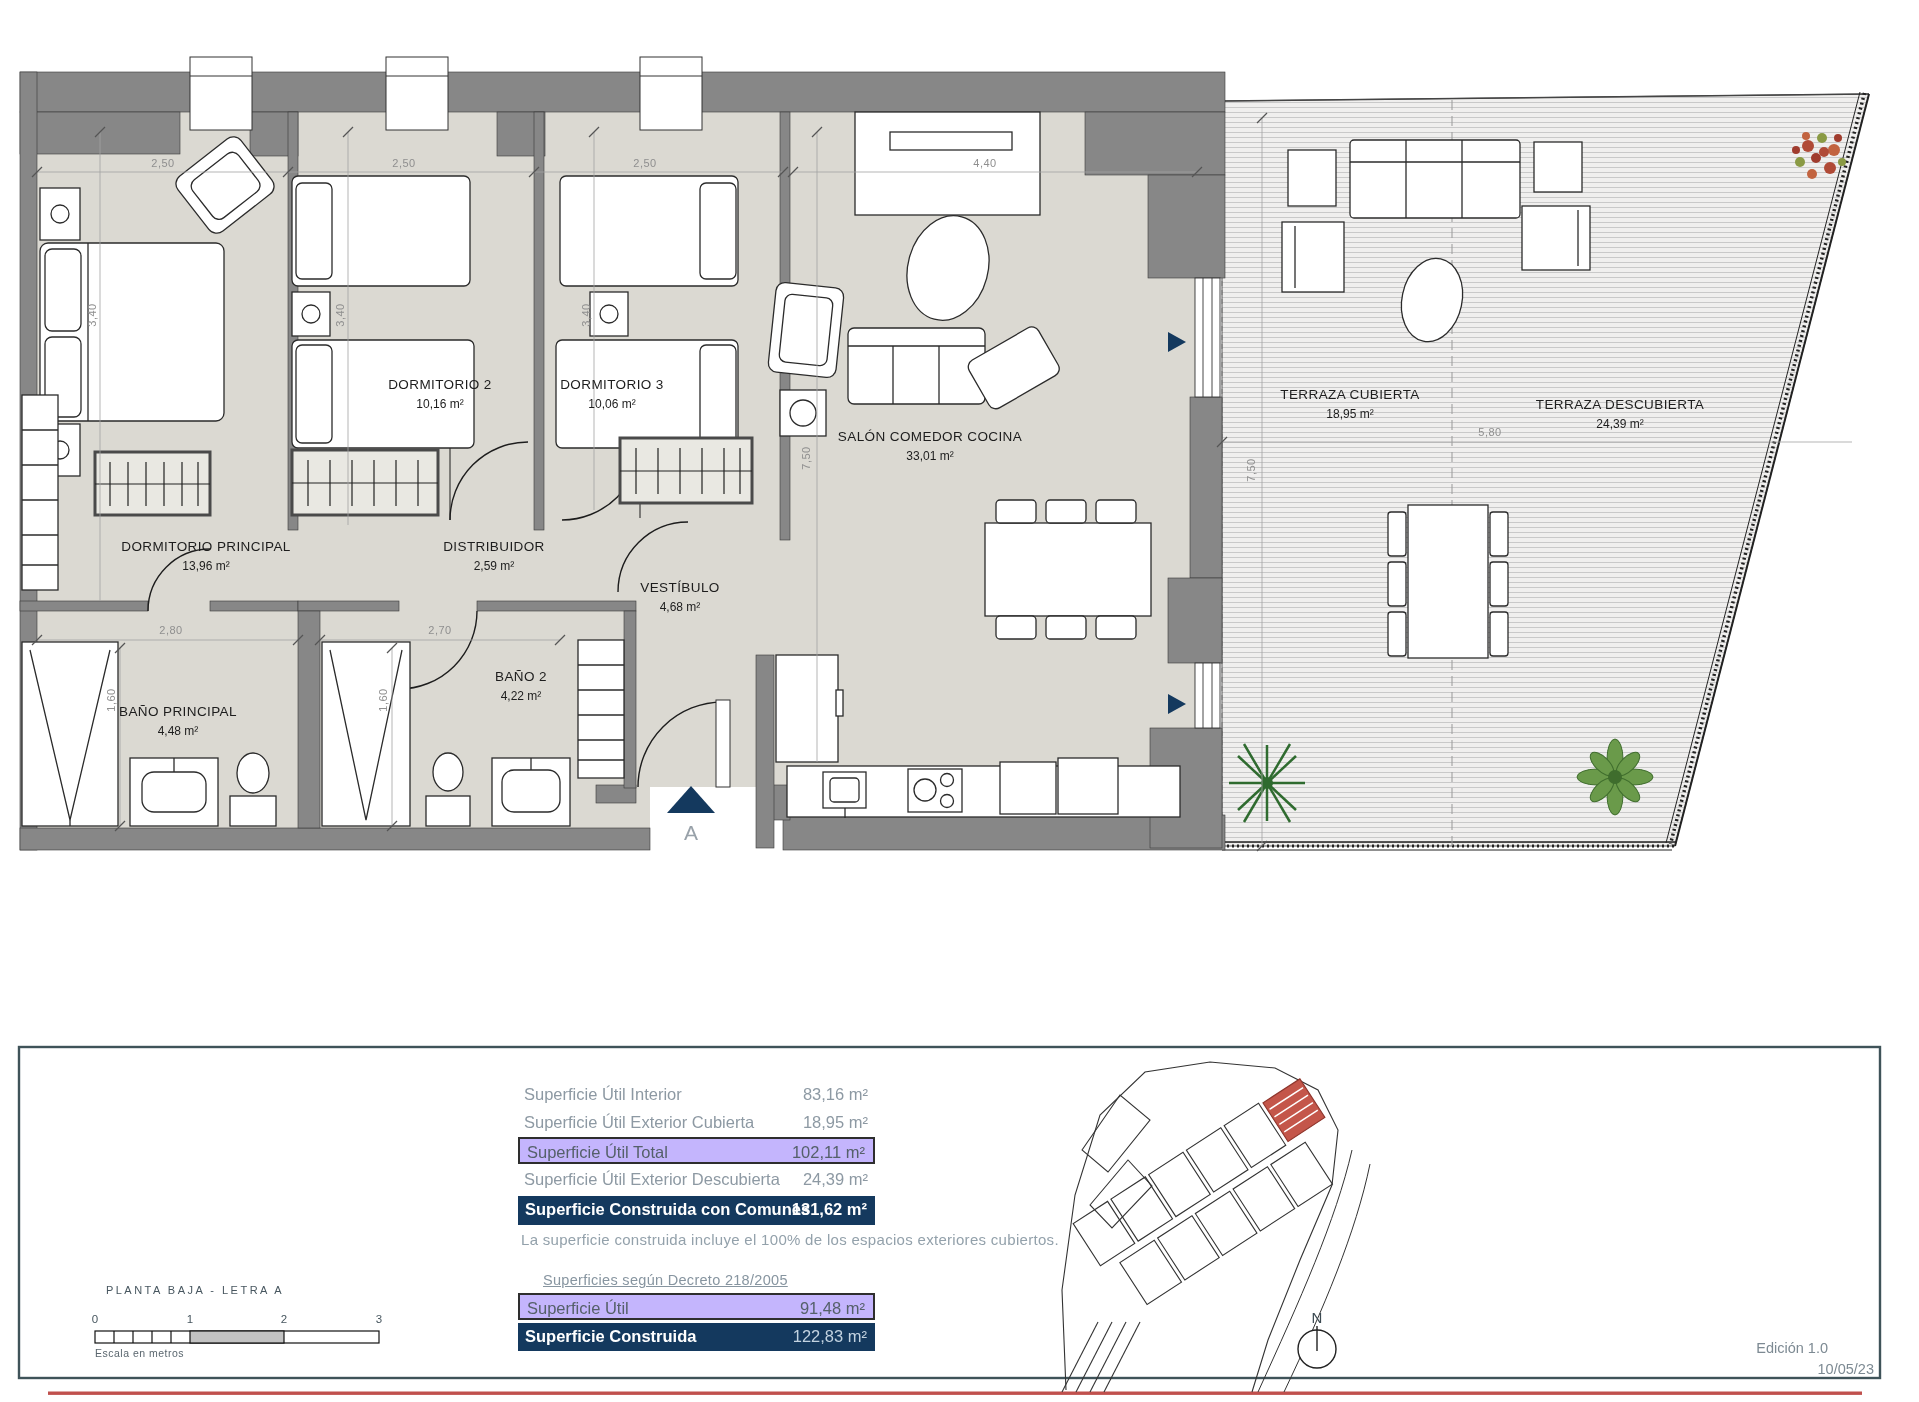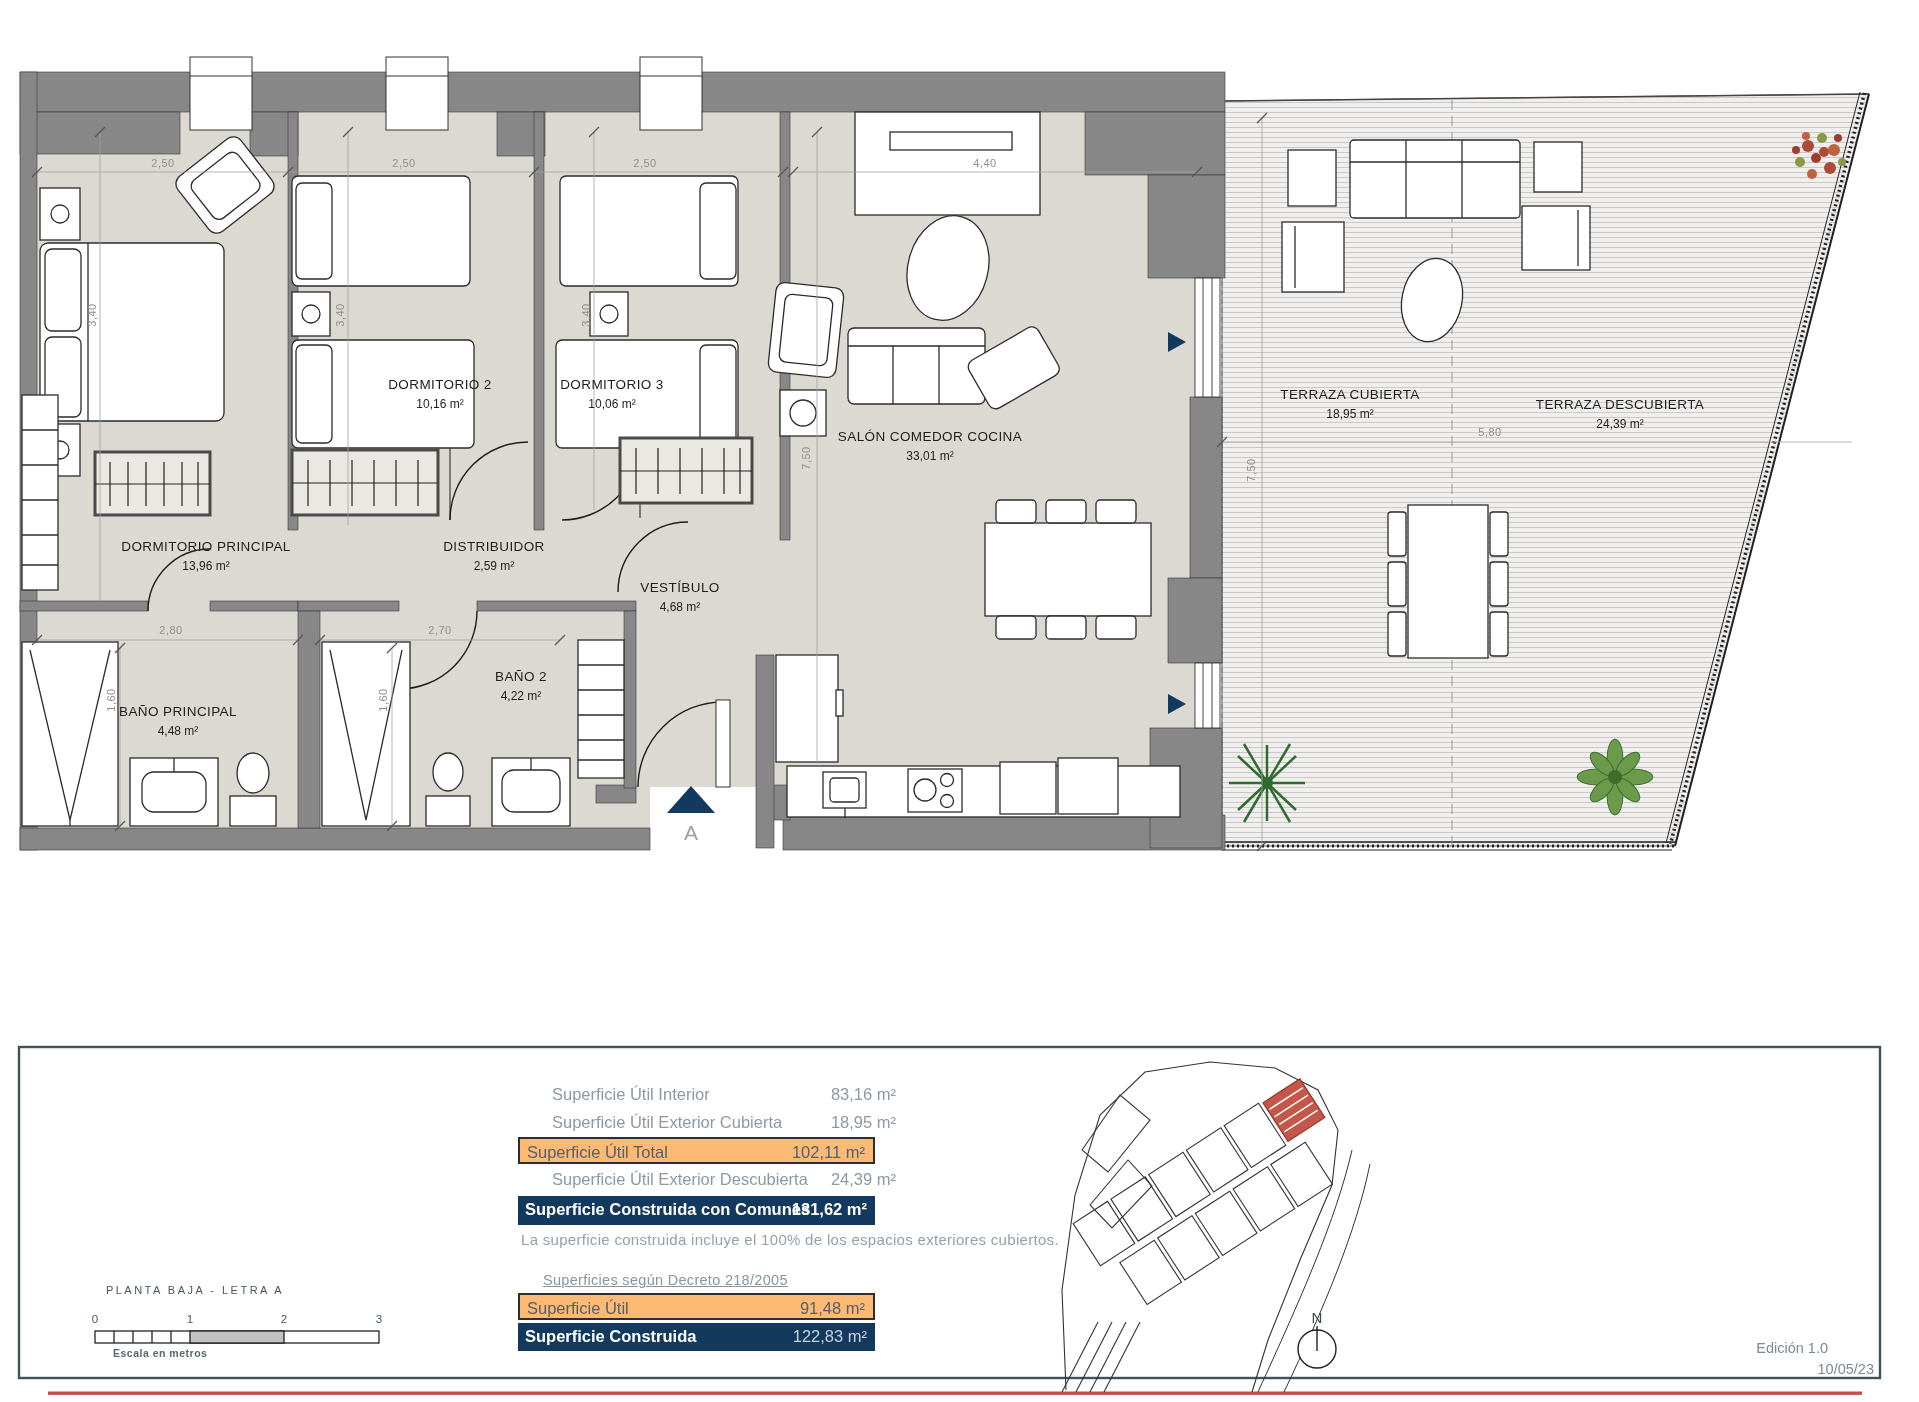--- a/index.html
+++ b/index.html
@@ -11,26 +11,26 @@
   .room .ar{font-size:12px;color:#1d1d1d;margin-top:5px;}
   .dim{position:absolute;font-size:11px;color:#8f8f8f;letter-spacing:.5px;
        transform:translate(-50%,-50%);white-space:nowrap;}
   .dim.v{transform:translate(-50%,-50%) rotate(-90deg);}
   .entr-a{position:absolute;font-size:21px;color:#98a1a9;transform:translate(-50%,-50%);}
   .north-n{position:absolute;font-size:15px;color:#3c4a52;transform:translate(-50%,-50%);}
   
   .f-title{position:absolute;left:95px;top:1284px;width:200px;text-align:center;
            font-size:11px;letter-spacing:2.5px;color:#47565f;}
   .s-num{position:absolute;width:24px;text-align:center;font-size:11.5px;color:#47565f;top:1313px;}
-  .s-cap{position:absolute;left:113px;top:1347px;font-size:10.5px;color:#5a666e;letter-spacing:.5px;font-weight:bold;}
-  .trow{position:absolute;left:524px;width:344px;height:22px;font-size:16.5px;color:#8d99a3;margin-left:28px;}
+  .s-cap{position:absolute;left:95px;top:1347px;font-size:10.5px;color:#5a666e;letter-spacing:.5px;}
+  .trow{position:absolute;left:524px;width:344px;height:22px;font-size:16.5px;color:#8d99a3;}
   .trow .v{position:absolute;right:0;top:0;}
   .tbox{position:absolute;left:518px;width:357px;box-sizing:border-box;font-size:16.5px;
         padding:4px 8px 0 7px;}
-  .tbox.gray{background:#fdba74;border:2px solid #2e2e2e;color:#55606a;}
+  .tbox.gray{background:#c4b5fd;border:2px solid #2e2e2e;color:#55606a;}
   .tbox.navy{background:#14395e;color:#fff;font-weight:bold;}
   .tbox .v{position:absolute;right:8px;top:4px;}
   .tbox.navy .v.dim-val{color:#c2d2e0;font-weight:normal;}
   .t-note{position:absolute;left:521px;top:1231px;font-size:15px;color:#93a1ab;letter-spacing:.3px;}
   .t-head{position:absolute;left:523px;top:1272px;font-size:14.5px;color:#8795a0;
           text-decoration:underline;letter-spacing:.3px;margin-left:20px;}
   .ed{position:absolute;font-size:14.5px;color:#7d8a93;text-align:right;width:200px;}
 </style>
 </head>
 <body>

